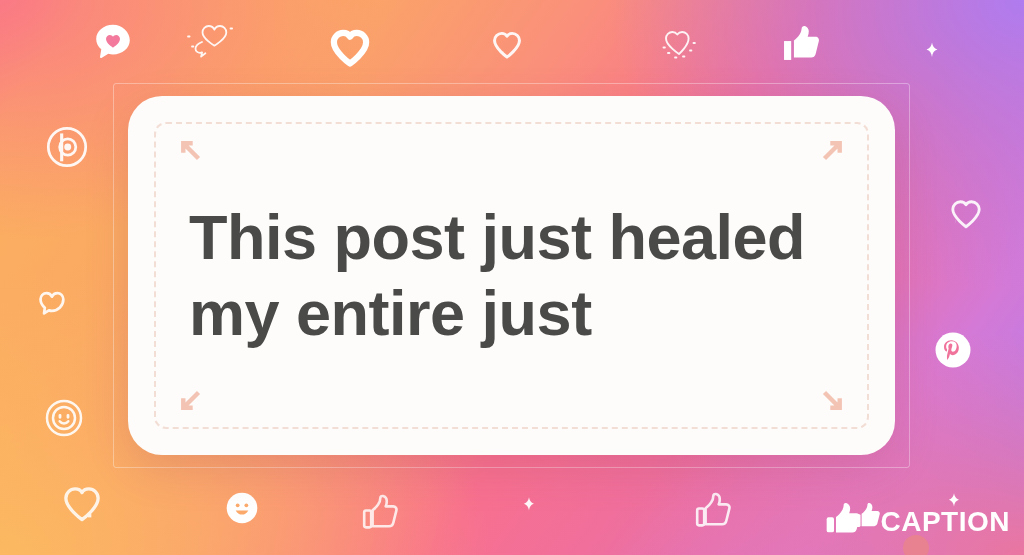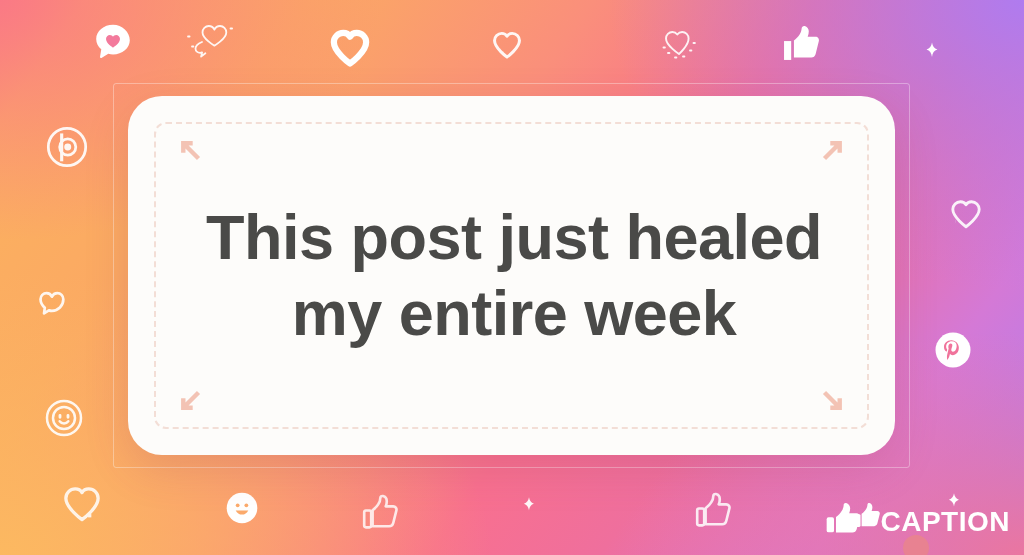--- a/index.html
+++ b/index.html
@@ -101,24 +101,23 @@
     color: #f3c3b4;
   }
   .corner-arrow svg { display: block; }
   .ca-tl { left: 46px;  top: 38px; }
   .ca-tr { right: 46px; top: 38px; }
   .ca-bl { left: 46px;  bottom: 38px; }
   .ca-br { right: 46px; bottom: 38px; }
 
   .card-text {
     position: absolute;
-    left: 5px; right: 0;
+    left: 15px; right: 0;
     top: 50%;
     transform: translateY(-50%);
-    text-align: center;
     color: #4a4a48;
     font-size: 63px;
     line-height: 1.22;
     font-weight: 700;
     letter-spacing: -0.5px;
     padding: 0 46px;
     box-sizing: border-box;
     font-family: "Liberation Sans", sans-serif;
   }
   .card-text .line { display: block; white-space: nowrap; }
@@ -325,21 +324,21 @@
       </svg>
     </div>
     <div class="corner-arrow ca-br">
       <svg width="34" height="34" viewBox="0 0 24 24" fill="currentColor">
         <path d="M19 19h-8.2v-3.1h2.9l-8.1-8.1 2.2-2.2 8.1 8.1V10.8H19z"></path>
       </svg>
     </div>
 
     <div class="card-text">
       <span class="line">This post just healed</span>
-      <span class="line">my entire week</span>
+      <span class="line">my entire just</span>
     </div>
   </div>
 
   <div class="logo">
     <span class="logo-thumb">
       <svg width="40" height="40" viewBox="0 0 24 24" fill="#ffffff">
         <rect x="1.6" y="11" width="4.4" height="9" rx="1.1"></rect>
         <path d="M7.2 10.8c1.3-.9 2.7-2.3 3.5-3.7.8-1.3 1.1-2.5 1.1-3.6 0-.8.7-1.3 1.5-1.1 1.4.4 2.4 1.7 2.4 3.2 0 1-.2 2-.6 2.9h4.4c1.3 0 2.2 1.2 1.9 2.4l-1.8 7.2c-.3 1.2-1.3 2-2.5 2H7.2z"></path>
       </svg>
     </span>

